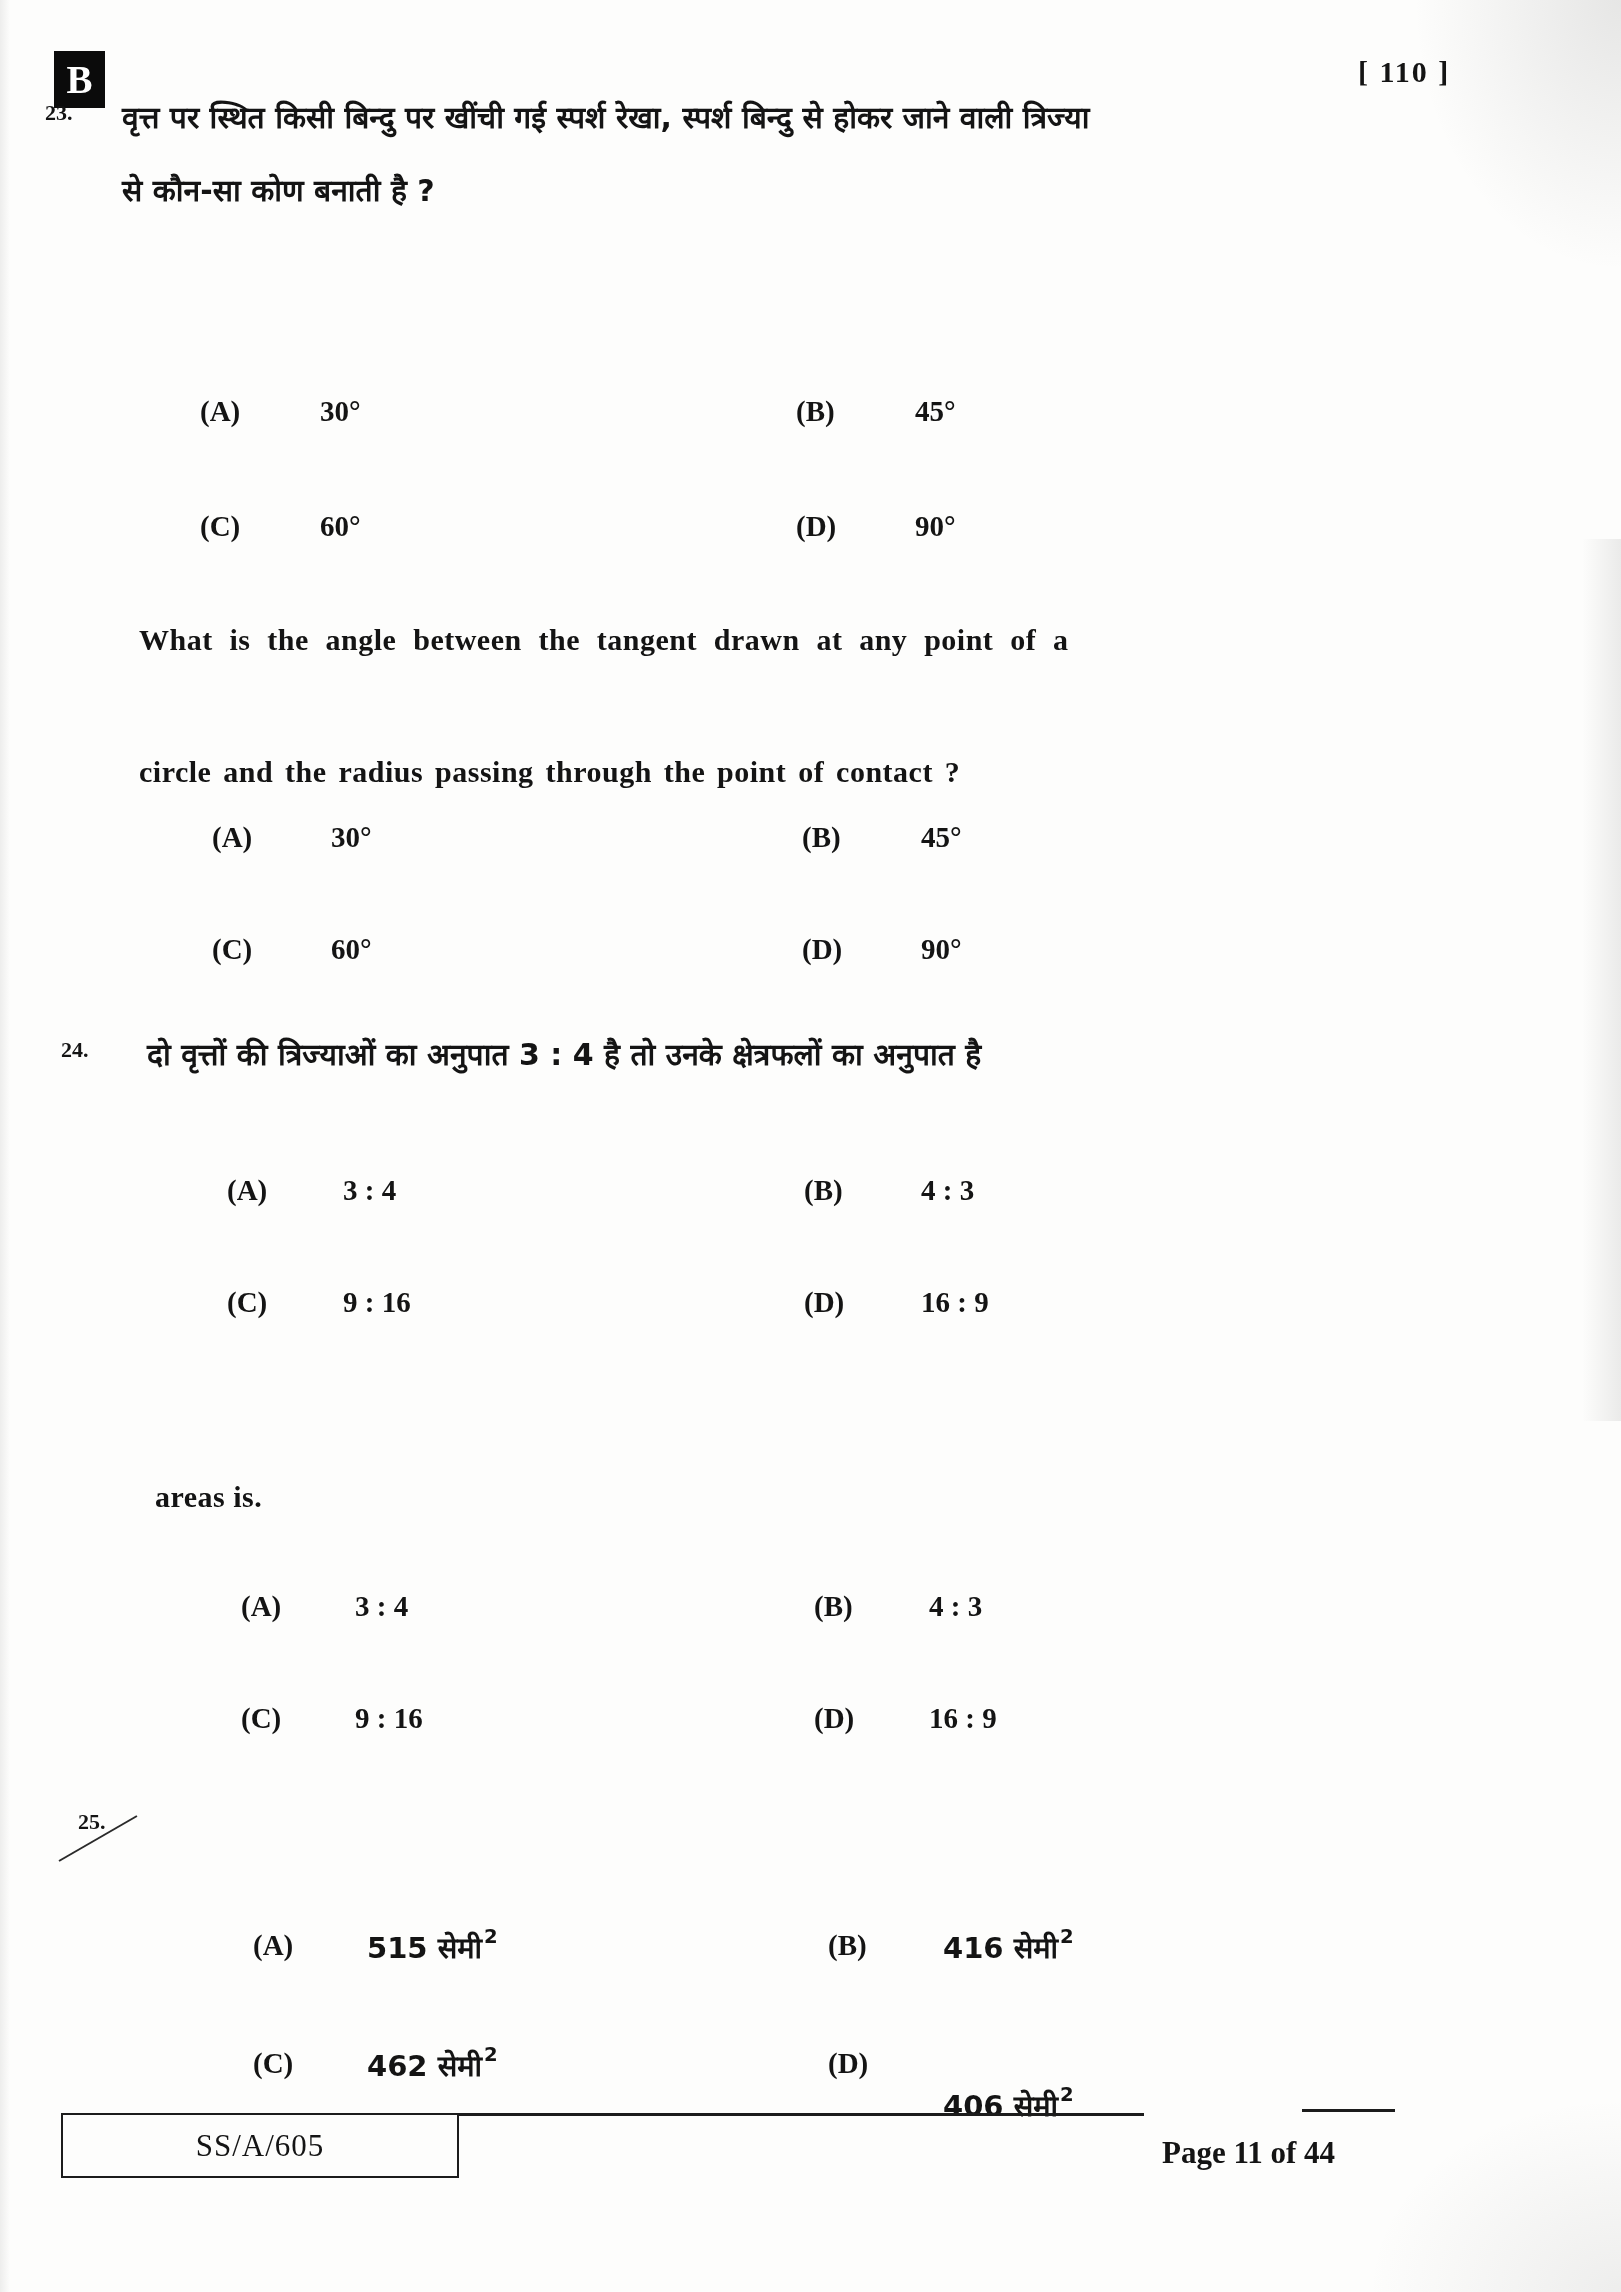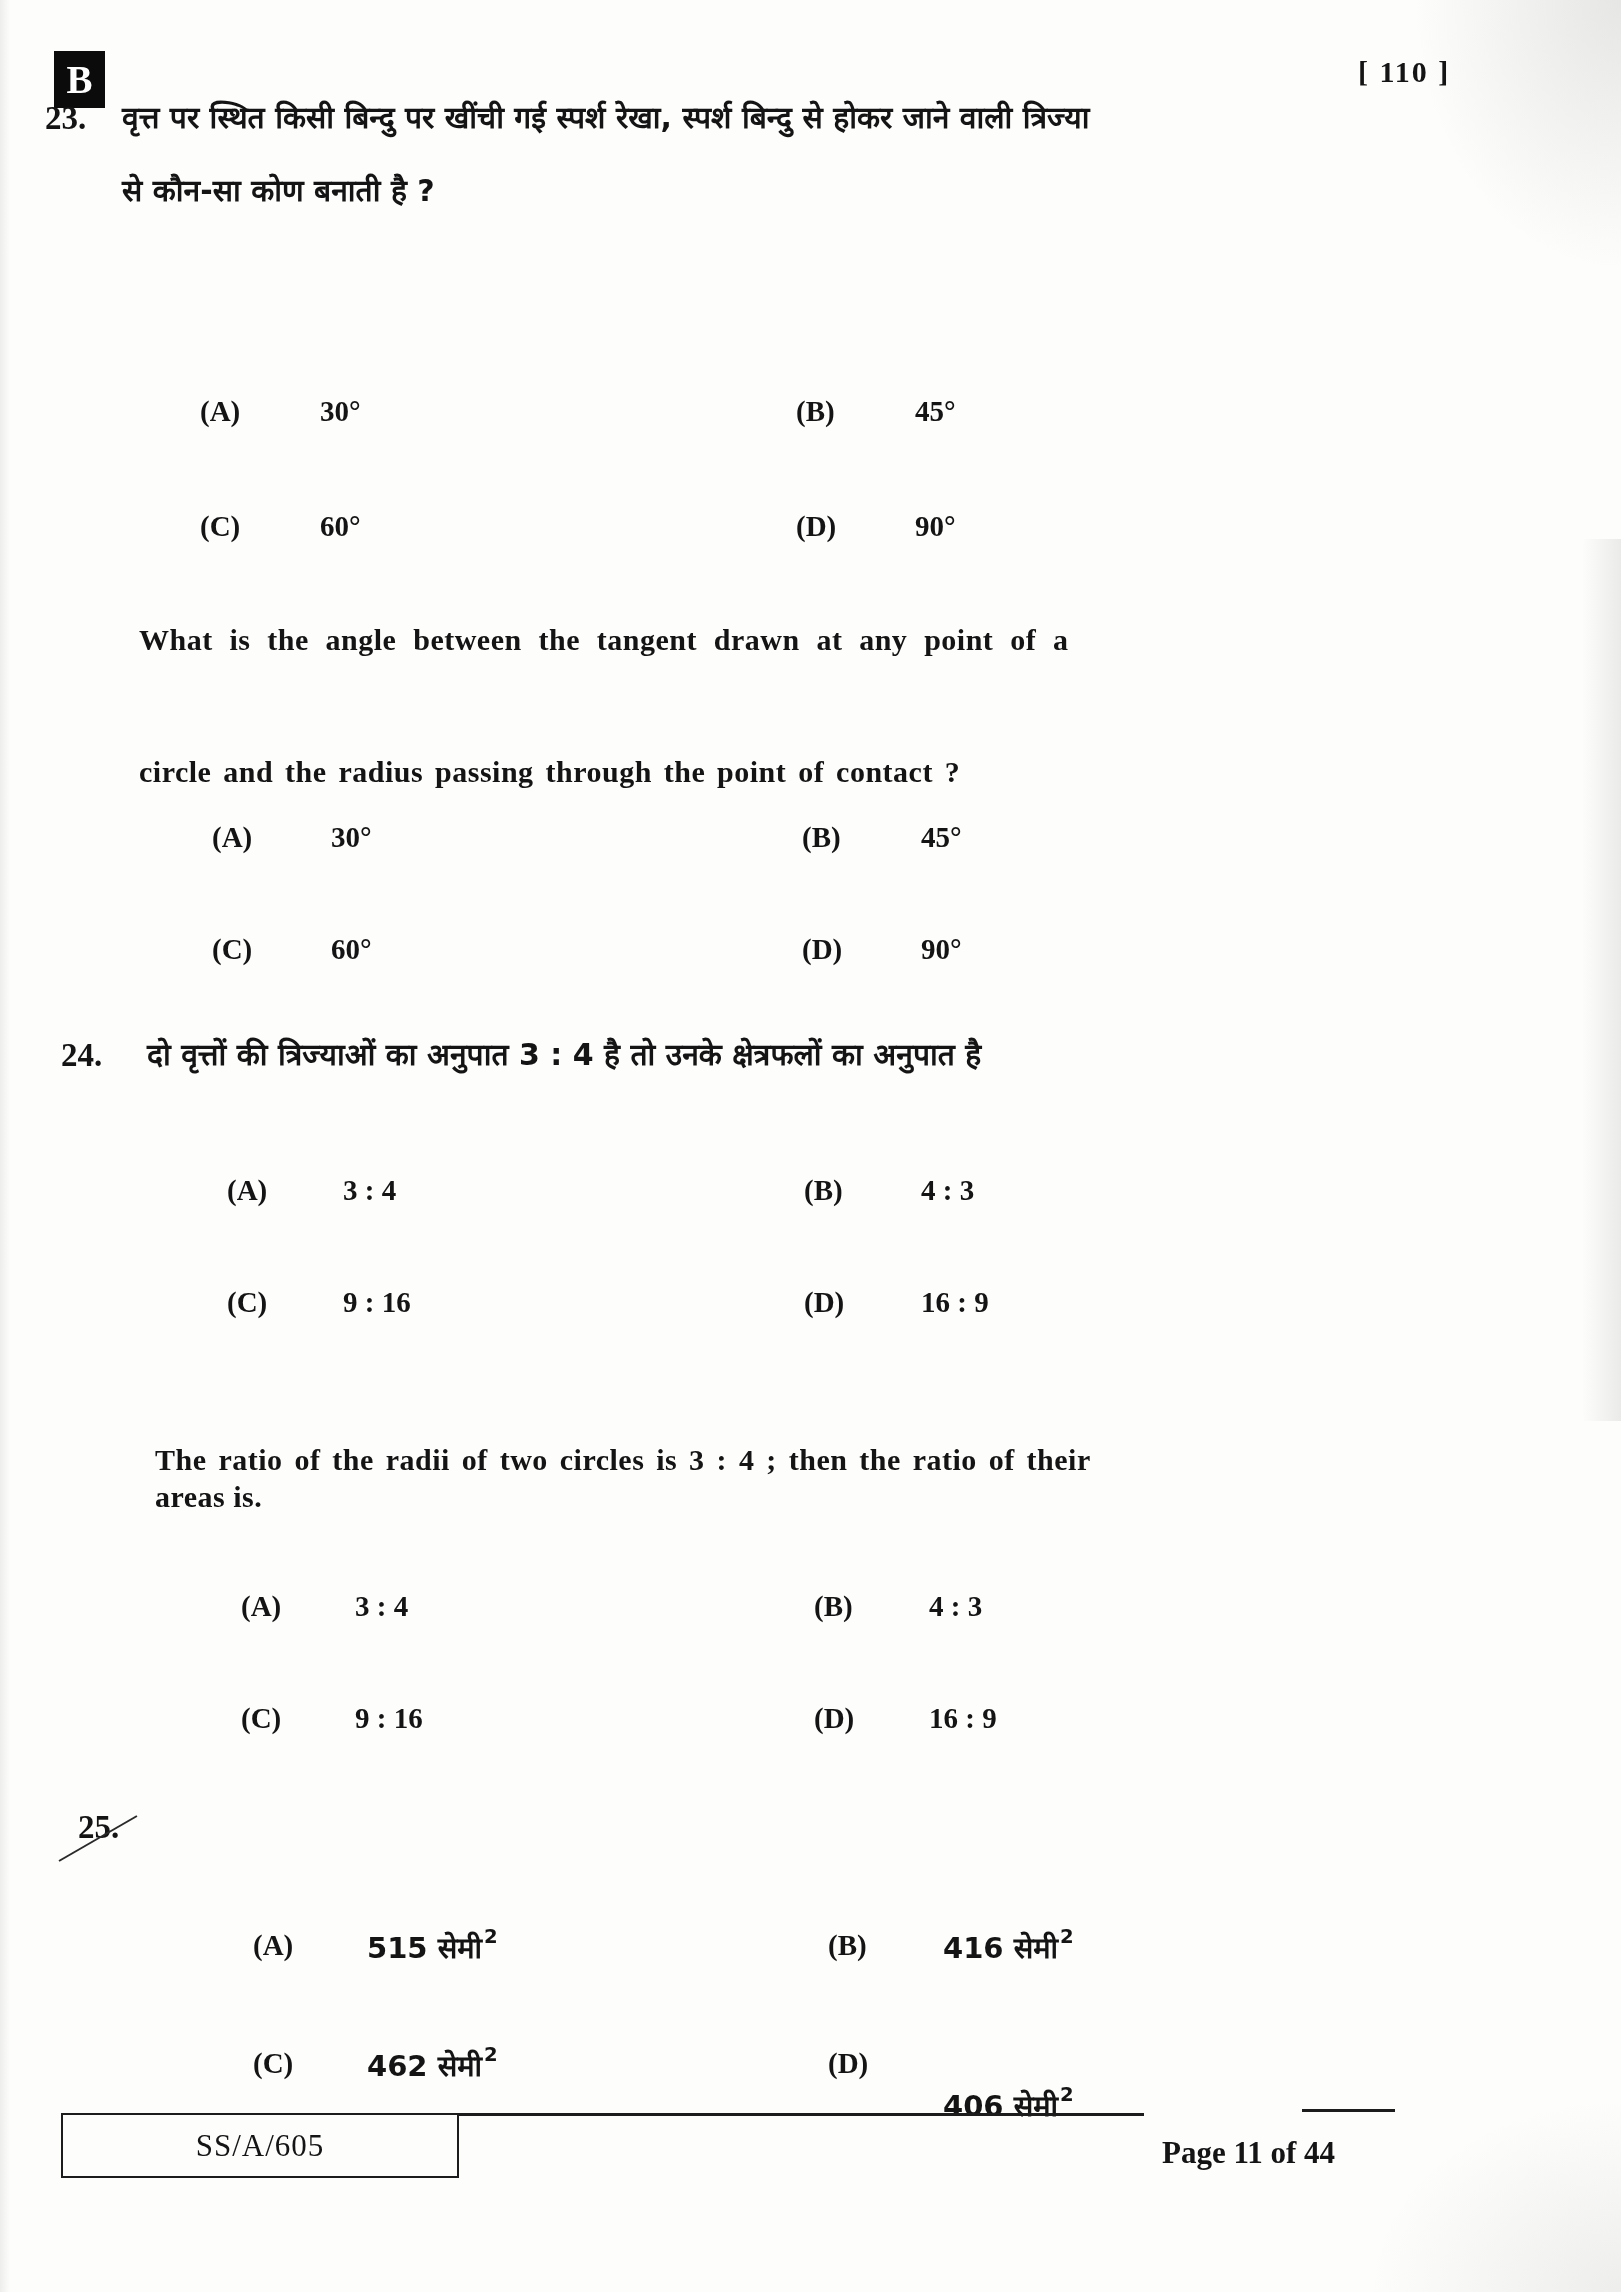--- a/index.html
+++ b/index.html
@@ -25,21 +25,21 @@
 
   .abs{position:absolute;white-space:nowrap;font-weight:bold;}
   .badge{
     background:#0b0b0b;color:#ffffff;
     width:51px;height:57px;
     display:flex;align-items:center;justify-content:center;
     font-size:39px;font-weight:bold;
     font-family:"Liberation Serif", serif;
   }
   .pageref{font-size:30px;letter-spacing:2px;}
-  .qnum{font-size:33px;}
+  .qnum{font-size:22px;}
   .hindi{font-family:"DejaVu Sans", sans-serif;font-size:30px;}
   .eng{font-size:30px;letter-spacing:0.5px;}
   .ws-wide{word-spacing:8.8px;}
   .ws-med{word-spacing:3.9px;margin-top:47px;}
   .optlab{font-size:29px;}
   .optval{font-size:29px;}
   .optval sup{font-size:19.6px;position:relative;top:-3.9px;left:2px;}
   .penmark{
     position:absolute;left:59px;top:1860px;
     width:90px;height:0;border-top:2.5px solid #2a2a2a;
@@ -98,21 +98,20 @@
 
   <div class="abs optlab" style="left:227px;top:1174px;">(A)</div>
   <div class="abs optval" style="left:343px;top:1174px;">3 : 4</div>
   <div class="abs optlab" style="left:804px;top:1174px;">(B)</div>
   <div class="abs optval" style="left:921px;top:1174px;">4 : 3</div>
   <div class="abs optlab" style="left:227px;top:1286px;">(C)</div>
   <div class="abs optval" style="left:343px;top:1286px;">9 : 16</div>
   <div class="abs optlab" style="left:804px;top:1286px;">(D)</div>
   <div class="abs optval" style="left:921px;top:1286px;">16 : 9</div>
 
-  <div class="abs eng ws-med" style="left:155px;top:1396px;">The ratio of the radii of two circles is 3 : 4 ; then the ratio of their</div>
   <div class="abs eng" style="left:155px;top:1480px;">areas is.</div>
 
   <div class="abs optlab" style="left:241px;top:1590px;">(A)</div>
   <div class="abs optval" style="left:355px;top:1590px;">3 : 4</div>
   <div class="abs optlab" style="left:814px;top:1590px;">(B)</div>
   <div class="abs optval" style="left:929px;top:1590px;">4 : 3</div>
   <div class="abs optlab" style="left:241px;top:1702px;">(C)</div>
   <div class="abs optval" style="left:355px;top:1702px;">9 : 16</div>
   <div class="abs optlab" style="left:814px;top:1702px;">(D)</div>
   <div class="abs optval" style="left:929px;top:1702px;">16 : 9</div>

